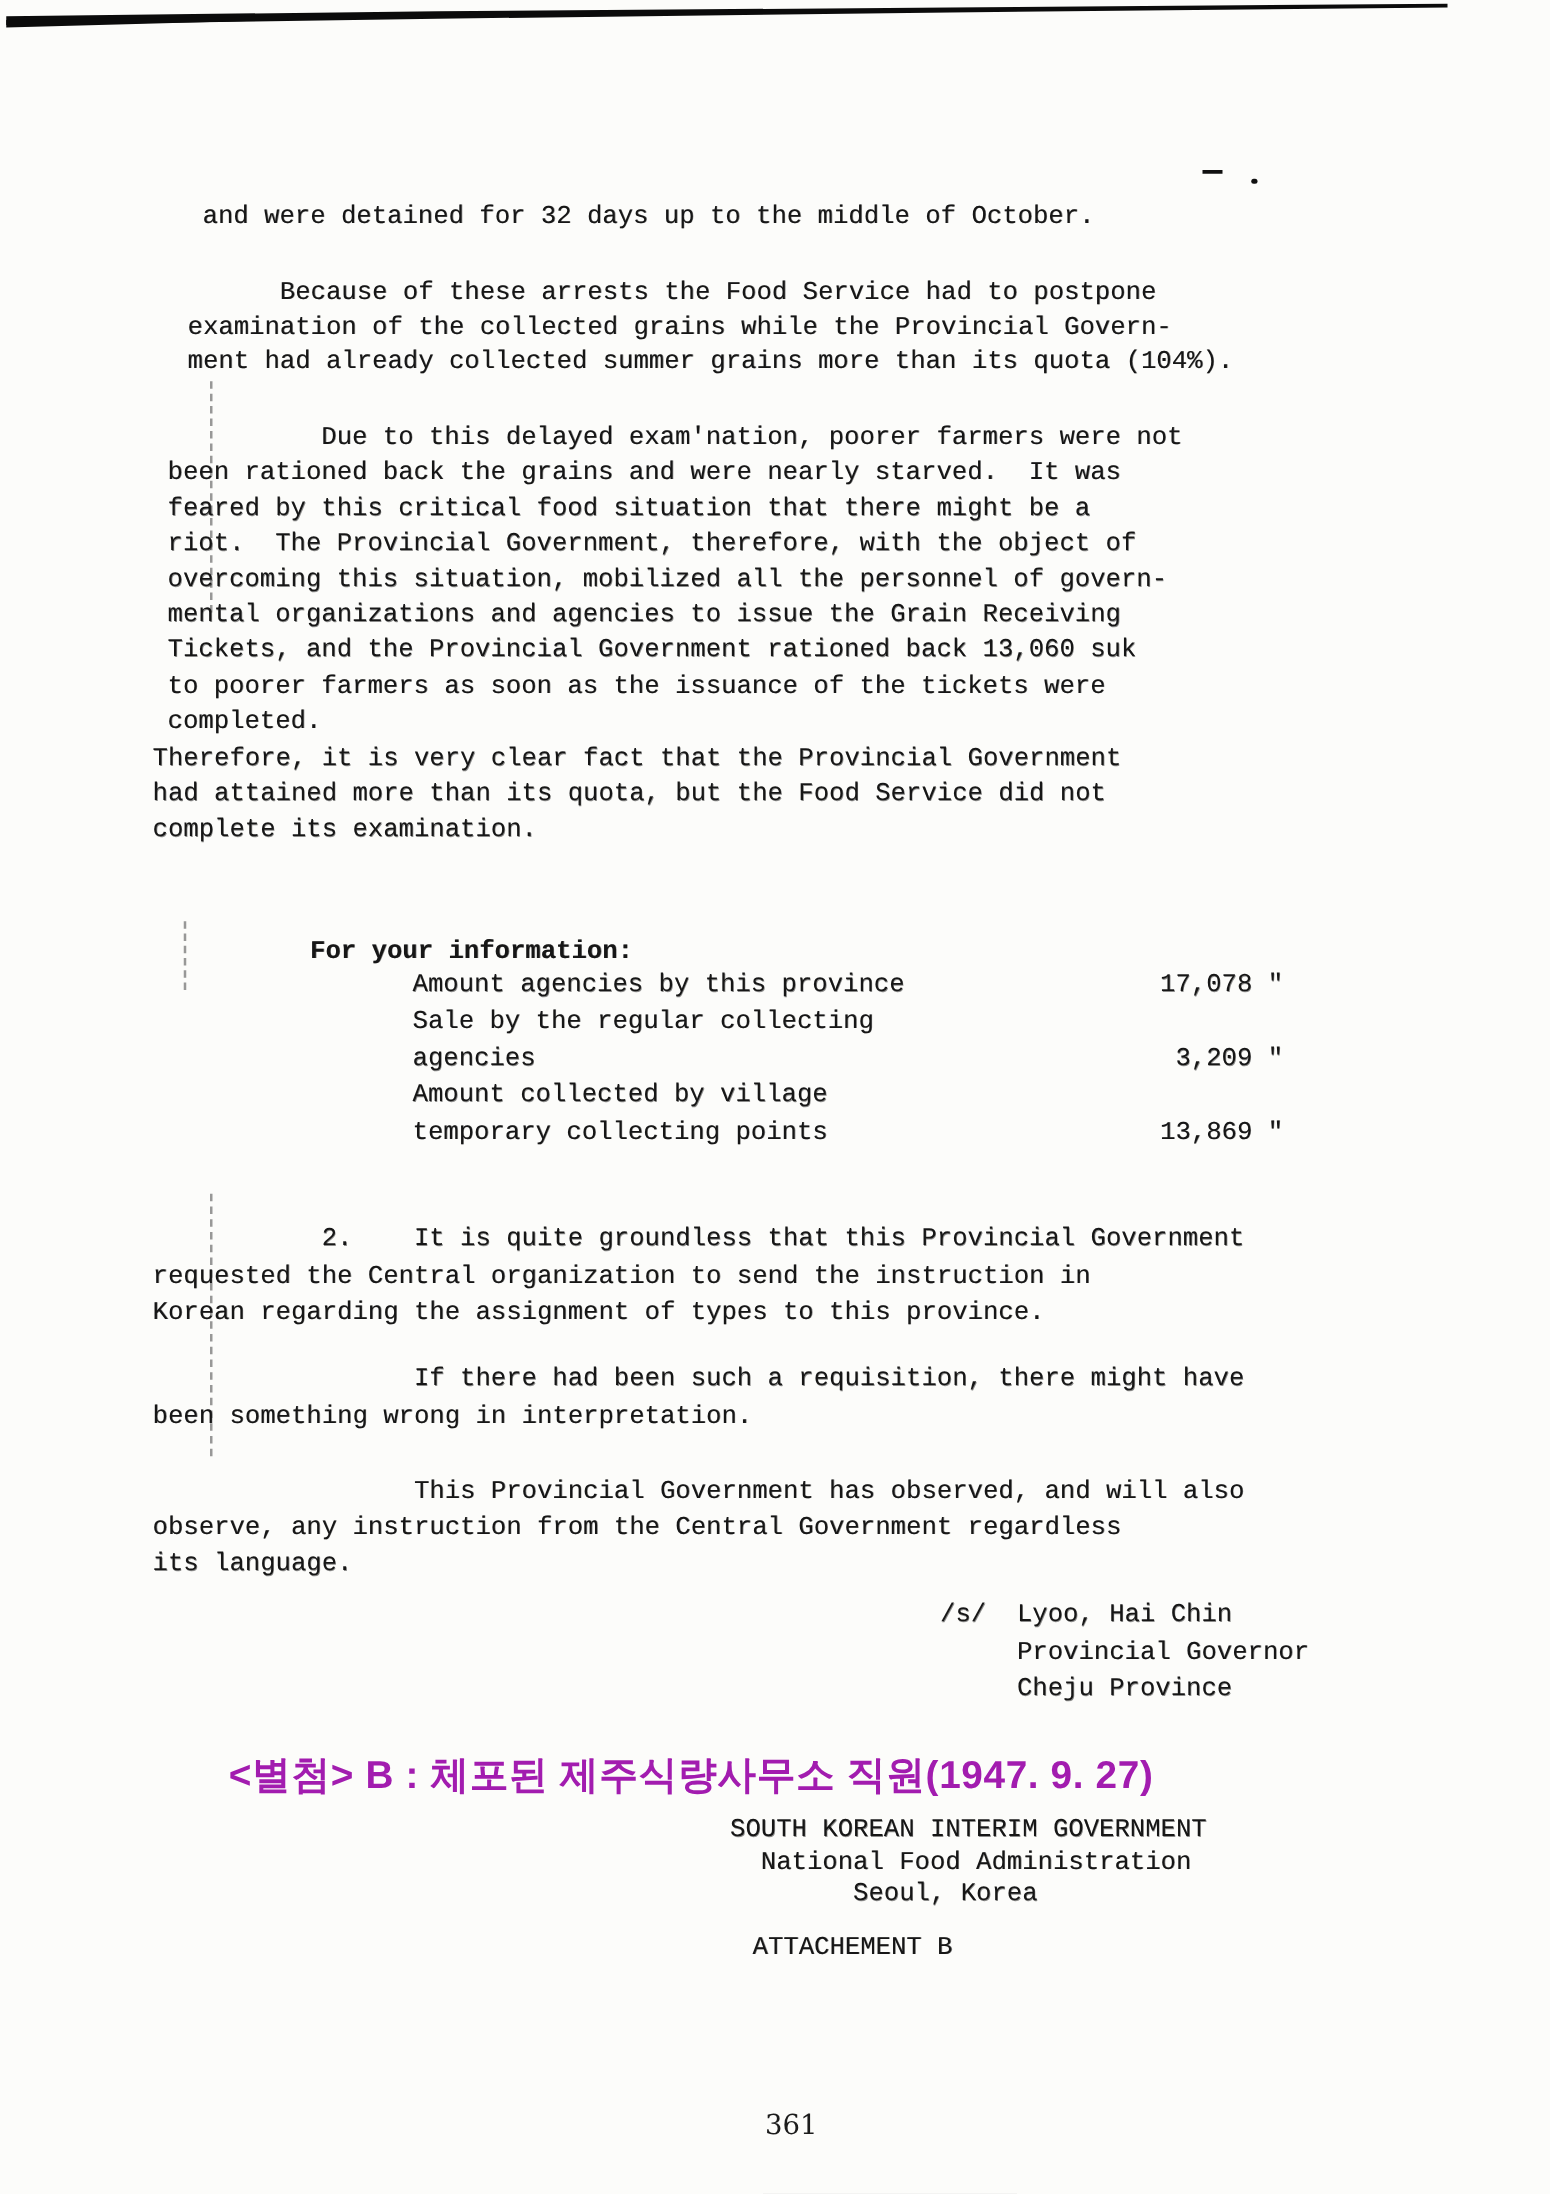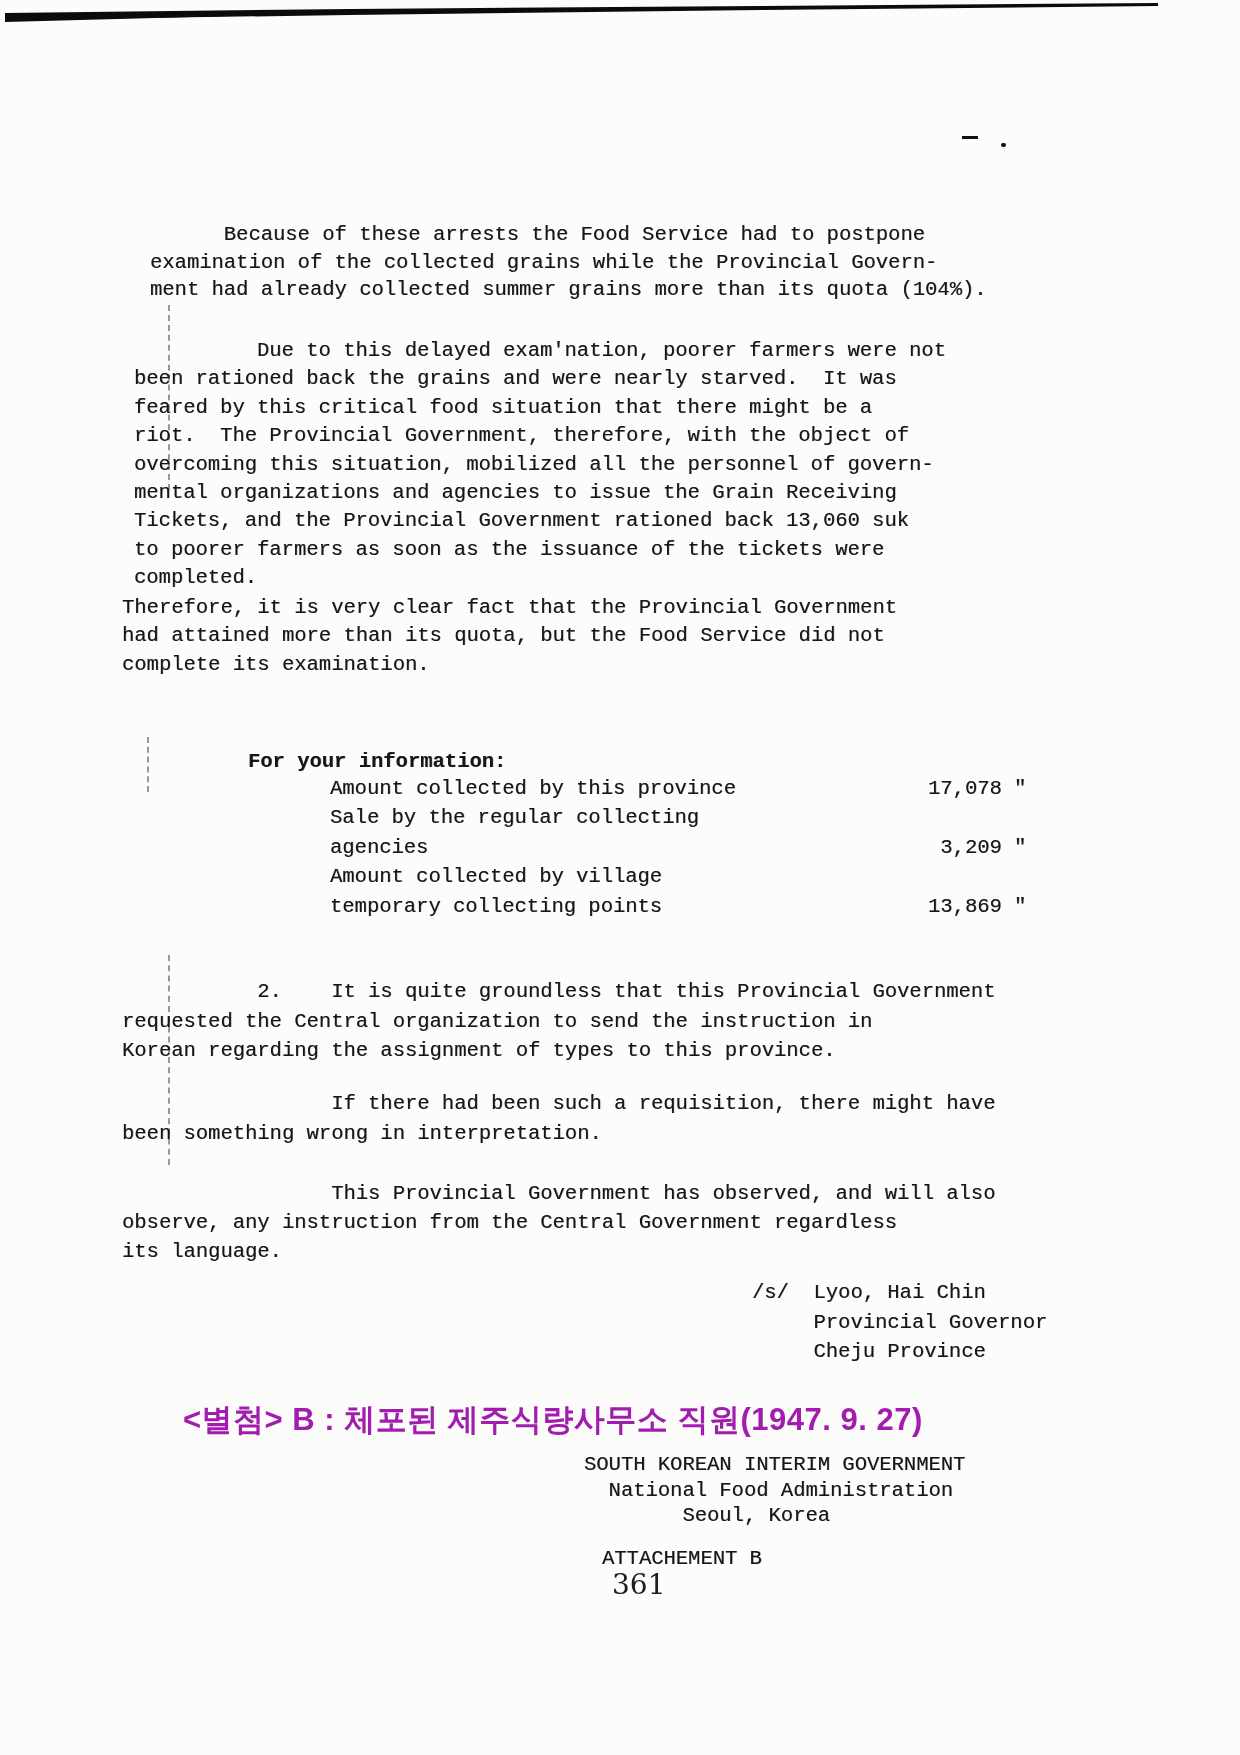--- a/index.html
+++ b/index.html
@@ -35,23 +35,23 @@
   }
   .info-label{left:0;}
   .info-value{left:598px;}
   .korean-heading{
     position:absolute;left:183px;top:1399px;
     font-family:Liberation Sans, sans-serif;
     font-size:31px;font-weight:600;color:#a21caf;
     white-space:pre;letter-spacing:0.5px;
   }
   .page-number{
-    position:absolute;left:612px;top:1568px;
+    position:absolute;left:612px;top:1688px;
     font-family:"DejaVu Serif","Liberation Serif",serif;
-    font-size:28px;color:#1c1c1c;
+    font-size:22px;color:#1c1c1c;
   }
   
   .top-scan-line{position:absolute;left:0;top:0;width:1240px;height:30px;}
   .artifact{position:absolute;background:#101010;}
   .dash-line{
     position:absolute;width:0;
     border-left:2px dashed rgba(30,30,30,0.45);
   }
 </style>
 </head>
@@ -64,20 +64,21 @@
     <polygon points="5,16 230,13 230,16 5,22" fill="#0b0b0b"></polygon>
   </svg>
 
   <div class="artifact" style="left:962px;top:136px;width:16px;height:3px;"></div>
   <div class="artifact" style="left:1001px;top:143px;width:5px;height:4px;border-radius:2px;"></div>
 
   <div class="dash-line" style="left:168px;top:305px;height:185px;"></div>
   <div class="dash-line" style="left:147px;top:737px;height:55px;"></div>
   <div class="dash-line" style="left:168px;top:955px;height:210px;"></div>
 
+  <div class="tw" style="left:162px;top:160px;">and were detained for 32 days up to the middle of October.</div>
 
   <div class="tw lh275" style="left:150px;top:221px;">      Because of these arrests the Food Service had to postpone
 examination of the collected grains while the Provincial Govern-
 ment had already collected summer grains more than its quota (104%).</div>
 
   <div class="tw lh284" style="left:134px;top:337px;">          Due to this delayed exam'nation, poorer farmers were not
 been rationed back the grains and were nearly starved.  It was
 feared by this critical food situation that there might be a
 riot.  The Provincial Government, therefore, with the object of
 overcoming this situation, mobilized all the personnel of govern-
@@ -87,21 +88,21 @@
 completed.</div>
 
   <div class="tw lh284" style="left:122px;top:594px;">Therefore, it is very clear fact that the Provincial Government
 had attained more than its quota, but the Food Service did not
 complete its examination.</div>
 
   <div class="tw" style="left:248px;top:748px;font-weight:bold;">For your information:</div>
 
   <div class="info-table">
     <div class="info-row">
-      <span class="info-label">Amount collected by this province</span>
+      <span class="info-label">Amount agencies by this province</span>
       <span class="info-value">17,078 "</span>
     </div>
     <div class="info-row">
       <span class="info-label">Sale by the regular collecting</span>
       <span class="info-value"></span>
     </div>
     <div class="info-row">
       <span class="info-label">agencies</span>
       <span class="info-value"> 3,209 "</span>
     </div>

